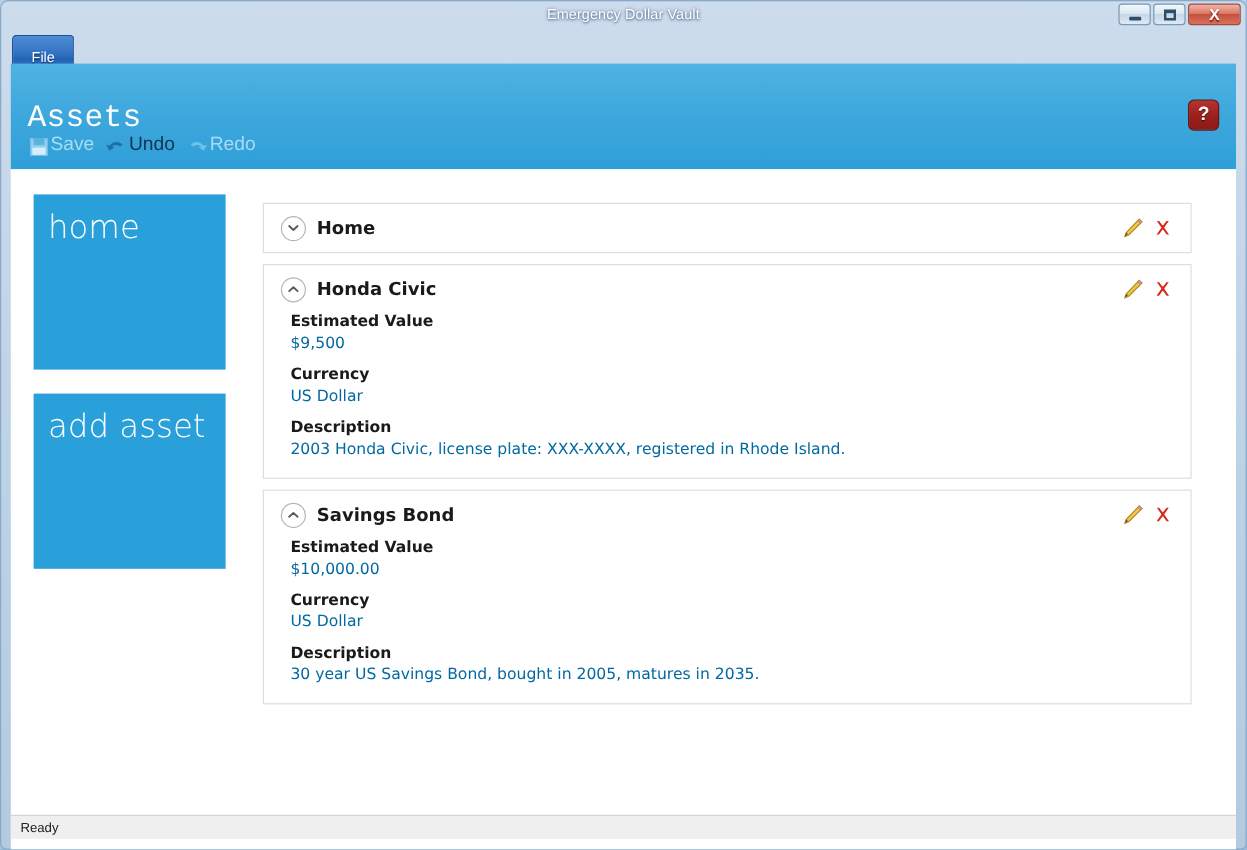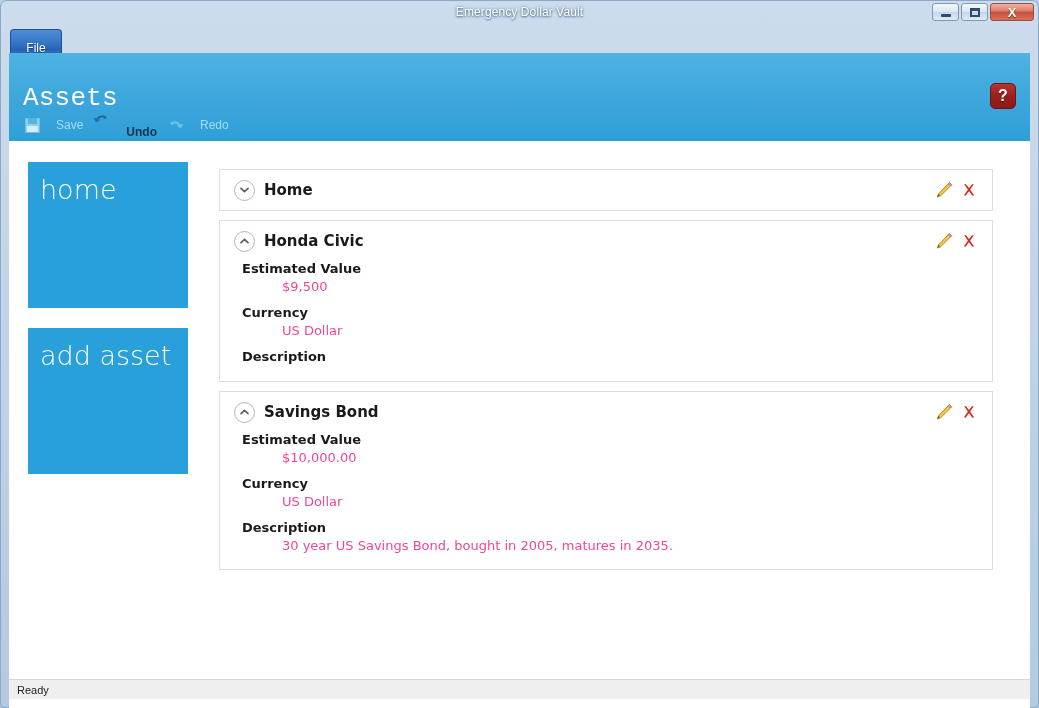--- a/index.html
+++ b/index.html
@@ -86,26 +86,26 @@
     position: absolute; left: 14px; top: 30px;
     font-size: 26px; color: #ffffff; font-weight: 300;
     letter-spacing: .2px;
     font-family: Liberation Mono, monospace;
   }
   .ribbon-tools {
     position: absolute; left: 14px; top: 57px;
     display: flex; align-items: center; gap: 0px;
   }
   .tool {
-    display: flex; align-items: flex-start; gap: 16px;
+    display: flex; align-items: flex-end; gap: 2px;
     padding: 2px 8px 2px 2px;
-    font-size: 12px;
+    font-size: 16px;
   }
   .tool-label { color: #ffffff; }
-  .tool.enabled .tool-label { color: #13354f; font-weight: bold; margin-top: 13px; }
+  .tool.enabled .tool-label { color: #13354f; font-weight: normal; }
   .tool.disabled .tool-label { color: #a7dcf4; }
 
   .ico-save {
     width: 15px; height: 15px; position: relative;
     background: #8fd0ee; border-radius: 1px;
     box-shadow: inset 0 0 0 1px #72c0e5;
   }
   .ico-save::before {
     content: ""; position: absolute; left: 3px; top: 0; width: 9px; height: 6px;
     background: #59b3dd;
@@ -191,23 +191,22 @@
   .ico-btn { width: 24px; height: 22px; display: block; }
   .card-body { padding: 0 14px 14px 22px; }
   .field { margin-bottom: 11px; }
   .field:last-child { margin-bottom: 2px; }
   .field-label {
     font-size: 13px; font-weight: bold; color: #1a1a1a;
     font-family: "DejaVu Sans", sans-serif;
     margin-bottom: 3px;
   }
   .field-value {
-    font-size: 13px; color: #ec4899;
+    font-size: 13px; color: #0369a1;
     font-family: "DejaVu Sans", sans-serif;
-    margin-left: 40px;
   }
 
   
   .statusbar {
     position: absolute; left: 9px; top: 679px;
     width: 1021px; height: 20px;
     background: #efefef;
     border-top: 1px solid #d6d6d6;
     font-size: 11px; color: #222;
     display: flex; align-items: center;
@@ -334,20 +333,21 @@
           <div class="field">
             <div class="field-label">Estimated Value</div>
             <div class="field-value">$9,500</div>
           </div>
           <div class="field">
             <div class="field-label">Currency</div>
             <div class="field-value">US Dollar</div>
           </div>
           <div class="field">
             <div class="field-label">Description</div>
+            <div class="field-value">2003 Honda Civic, license plate: XXX-XXXX, registered in Rhode Island.</div>
           </div>
         </div>
       </div>
 
       <div class="card">
         <div class="card-head">
           <span class="chev">
             <svg width="9" height="6" viewBox="0 0 9 6">
                 <path d="M1 4.6 L4.5 1.4 L8 4.6" stroke="#5a5a5a" stroke-width="1.6" fill="none" stroke-linecap="round" stroke-linejoin="round"></path>
               </svg>

